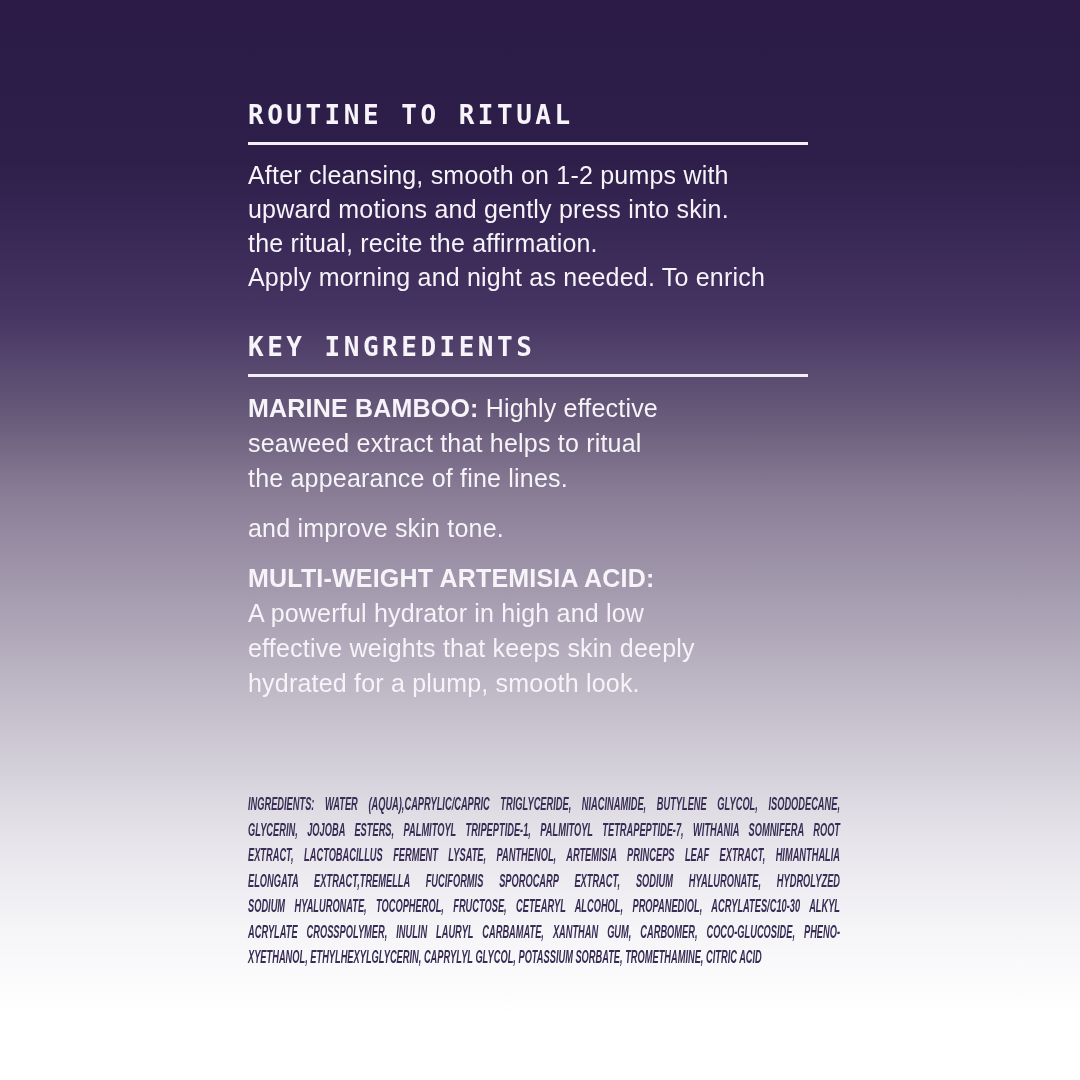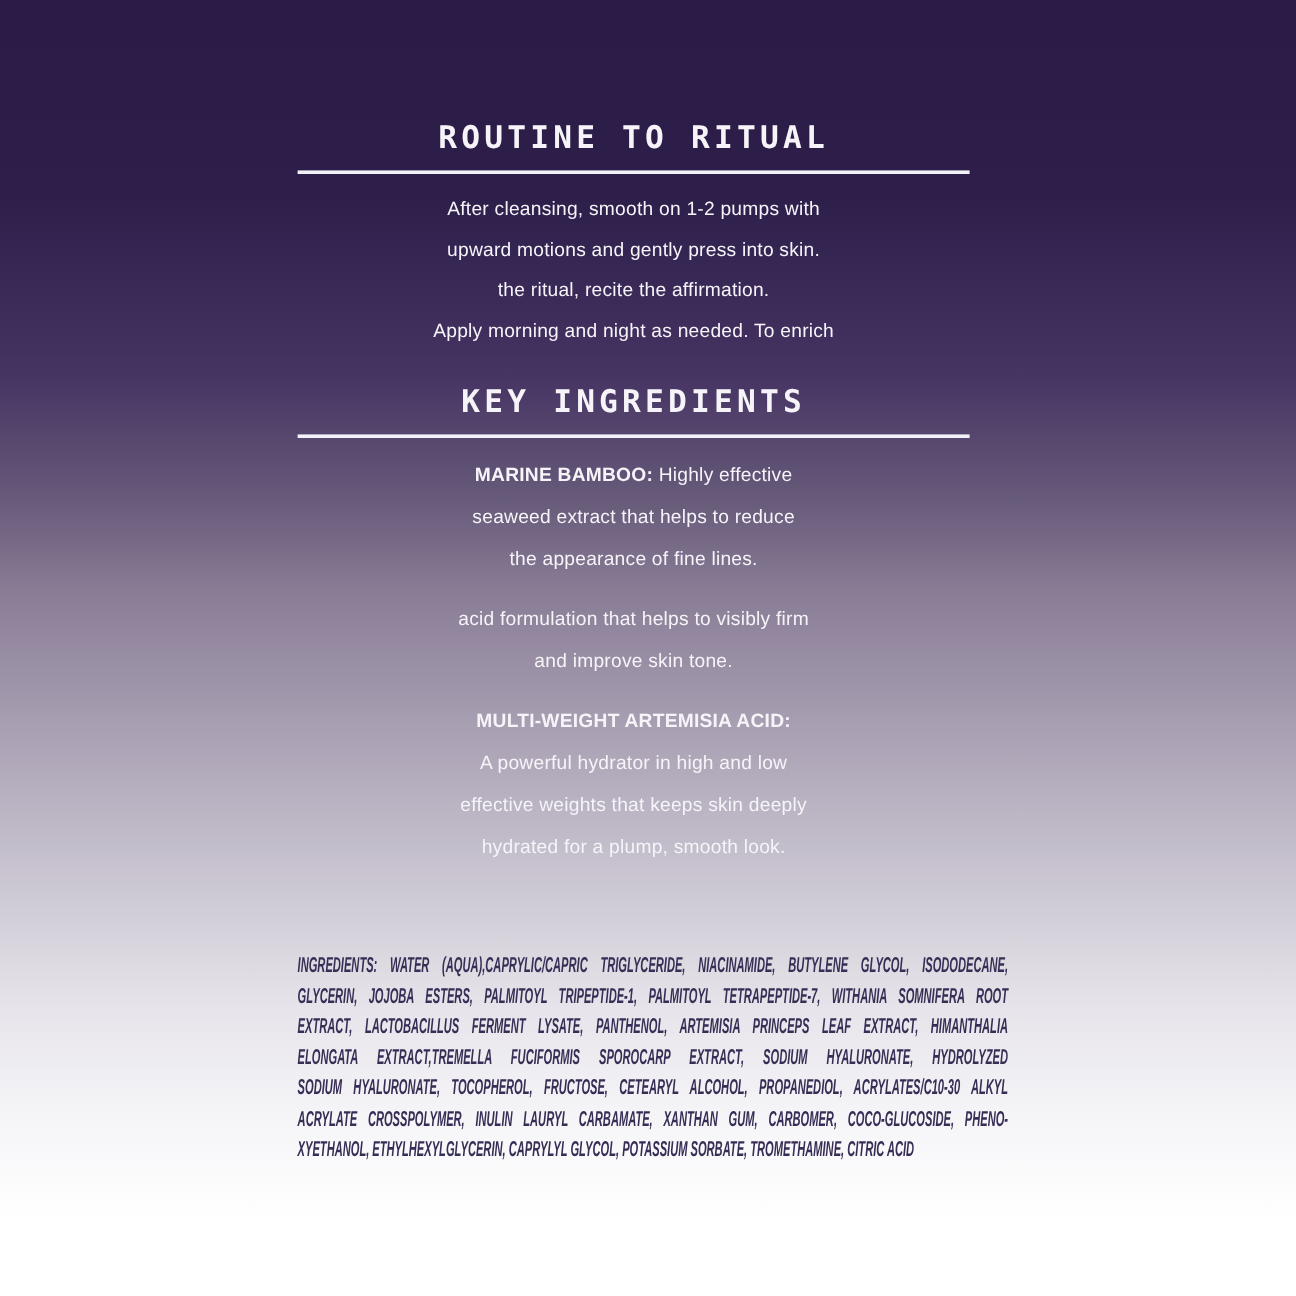--- a/index.html
+++ b/index.html
@@ -20,45 +20,44 @@
       #f5f4f7 86%,
       var(--bg-bottom, #ffffff) 94%);
     font-family: "Liberation Sans", sans-serif;
     color: var(--text-light, #f6f4f9);
   }
   .content {
     position: absolute;
     left: 248px;
     top: 98px;
     width: 560px;
-    text-align: center;
   }
   .heading {
     font-family: "DejaVu Sans Mono", monospace;
     font-size: 26px;
     font-weight: bold;
     line-height: 34px;
     letter-spacing: 3.5px;
     color: var(--text-light, #f6f4f9);
     white-space: nowrap;
   }
   .rule {
     height: 3px;
     background: var(--rule, #f3f1f7);
     margin-top: 10px;
     border: none;
   }
   .body-text {
-    font-size: 16px;
+    font-size: 25px;
     line-height: 34px;
     letter-spacing: 0.2px;
     color: var(--text-light, #f6f4f9);
   }
   .intro { margin-top: 13px; }
-  .heading-2 { margin-top: 24px; }
+  .heading-2 { margin-top: 36px; }
   .ki-list { margin-top: 14px; }
   .ki-item { margin-bottom: 15px; line-height: 35px; }
   .ki-item .ki-name { font-weight: bold; margin-top: 36px; }
   .ing-outer {
     position: absolute;
     left: 248px;
     top: 792px;
     width: 592px;
     height: 182px;
     font-style: italic;
@@ -97,25 +96,24 @@
         <div>the ritual, recite the affirmation.</div>
         <div>Apply morning and night as needed. To enrich</div>
       </div>
 
     <div class="heading heading-2">KEY INGREDIENTS</div>
     <div class="rule"></div>
 
     <div class="body-text ki-list">
         <div class="ki-item">
           <div><b class="ki-name">MARINE BAMBOO:</b> Highly effective</div>
-          <div>seaweed extract that helps to reduce</div>
+          <div>seaweed extract that helps to ritual</div>
           <div>the appearance of fine lines.</div>
         </div>
         <div class="ki-item">
-          <div>acid formulation that helps to visibly firm</div>
           <div>and improve skin tone.</div>
         </div>
         <div class="ki-item">
           <div><b class="ki-name">MULTI-WEIGHT ARTEMISIA ACID:</b></div>
           <div>A powerful hydrator in high and low</div>
           <div>effective weights that keeps skin deeply</div>
           <div>hydrated for a plump, smooth look.</div>
         </div>
       </div>
 

